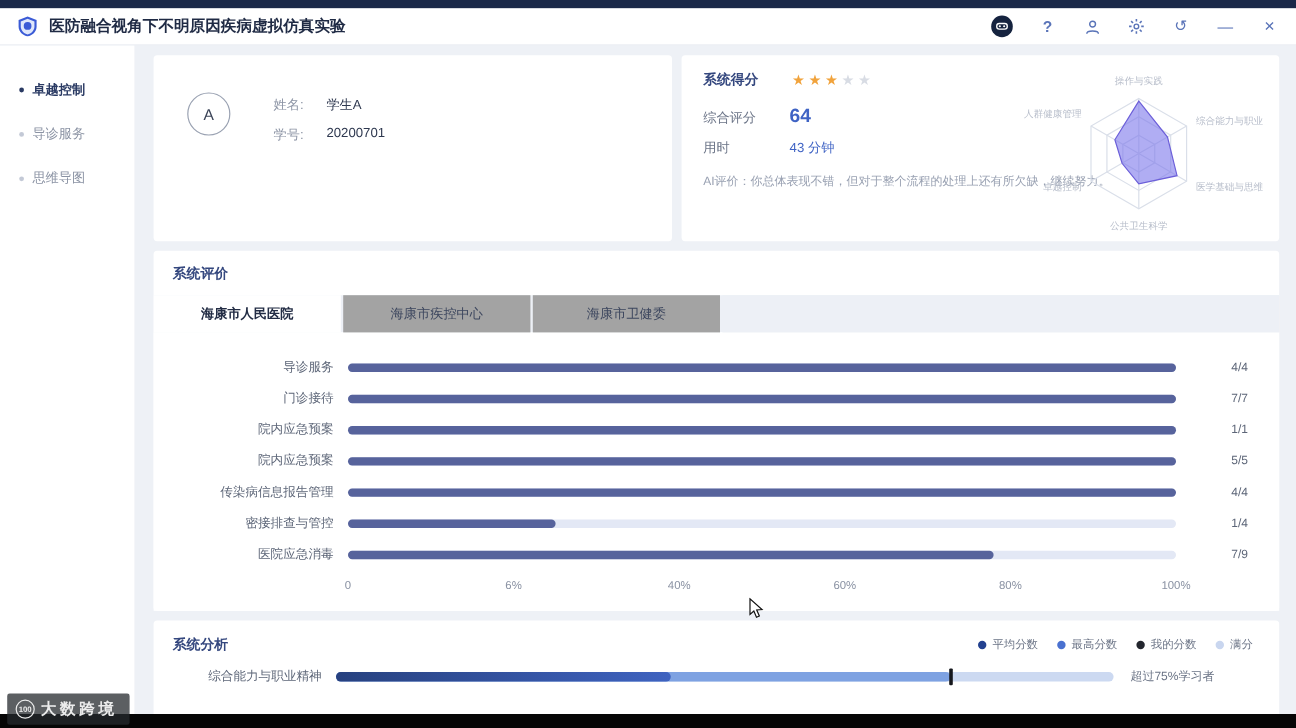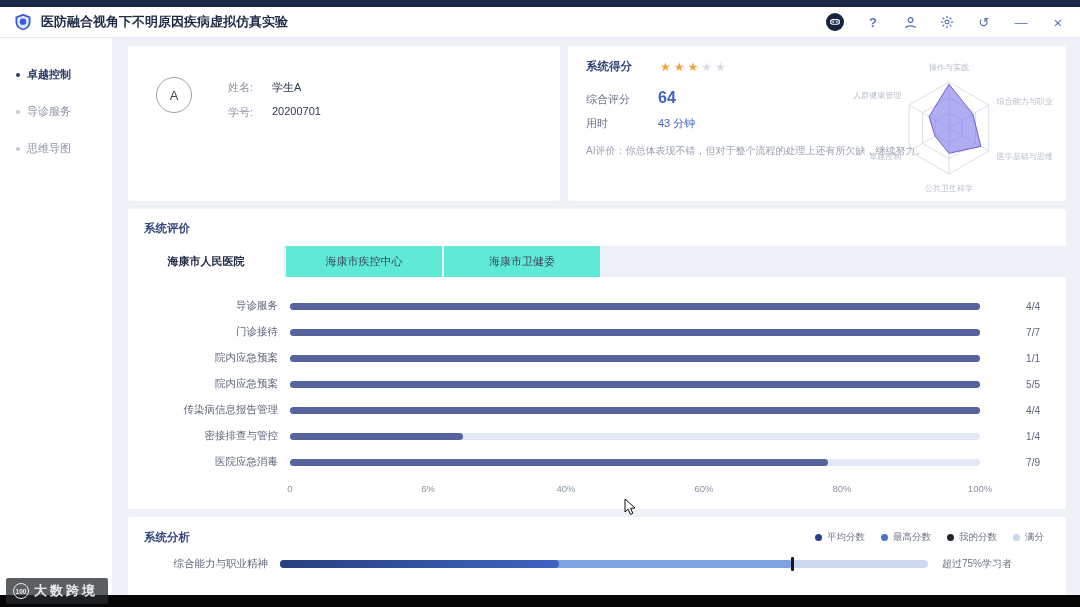--- a/index.html
+++ b/index.html
@@ -44,21 +44,21 @@
   .score-row { display:flex; align-items:baseline; font-size:11px; color:#6b7487; }
   .score-label { width:72px; flex-shrink:0; }
   .score-value-big { color:#3f63c4; font-weight:bold; font-size:16px; }
   .score-value-small { color:#3f63c4; font-weight:normal; font-size:11px; }
   .ai-comment { margin-top:13px; font-size:10px; color:#99a1b2; max-width:340px; }
   .radar-wrap { position:absolute; right:2px; top:2px; width:250px; height:150px; }
 
   .eval-card { padding-top:12px; flex-shrink:0; }
   .eval-title { padding:0 16px; }
   .tabs { display:flex; margin-top:10px; background:#edf0f6; }
-  .tab { width:156px; padding:8px 0; text-align:center; font-size:11px; color:#3c465e; background:#5eead4; cursor:pointer; margin-right:2px; }
+  .tab { width:156px; padding:8px 0; text-align:center; font-size:11px; color:#3c465e; background:#a3a3a3; cursor:pointer; margin-right:2px; }
   .tab.active { background:#fff; font-weight:bold; color:#222c44; }
   .tab-rest { flex:1; background:#edf0f6; }
   .chart-area { padding:16px 26px 8px 26px; background:#fff; }
   .bar-row { display:flex; align-items:center; height:26px; }
   .bar-label { width:124px; text-align:right; font-size:10.5px; color:#5d6678; padding-right:12px; flex-shrink:0; }
   .bar-track { flex:1; height:7px; background:#e3e8f5; border-radius:4px; position:relative; }
   .bar-fill { position:absolute; left:0; top:0; height:100%; border-radius:4px; background:#57639c; }
   .bar-value { width:46px; text-align:right; font-size:10px; color:#5d6678; flex-shrink:0; padding-left:14px; }
   .axis-row { display:flex; margin-top:8px; height:18px; }
   .axis-spacer { width:136px; flex-shrink:0; }

